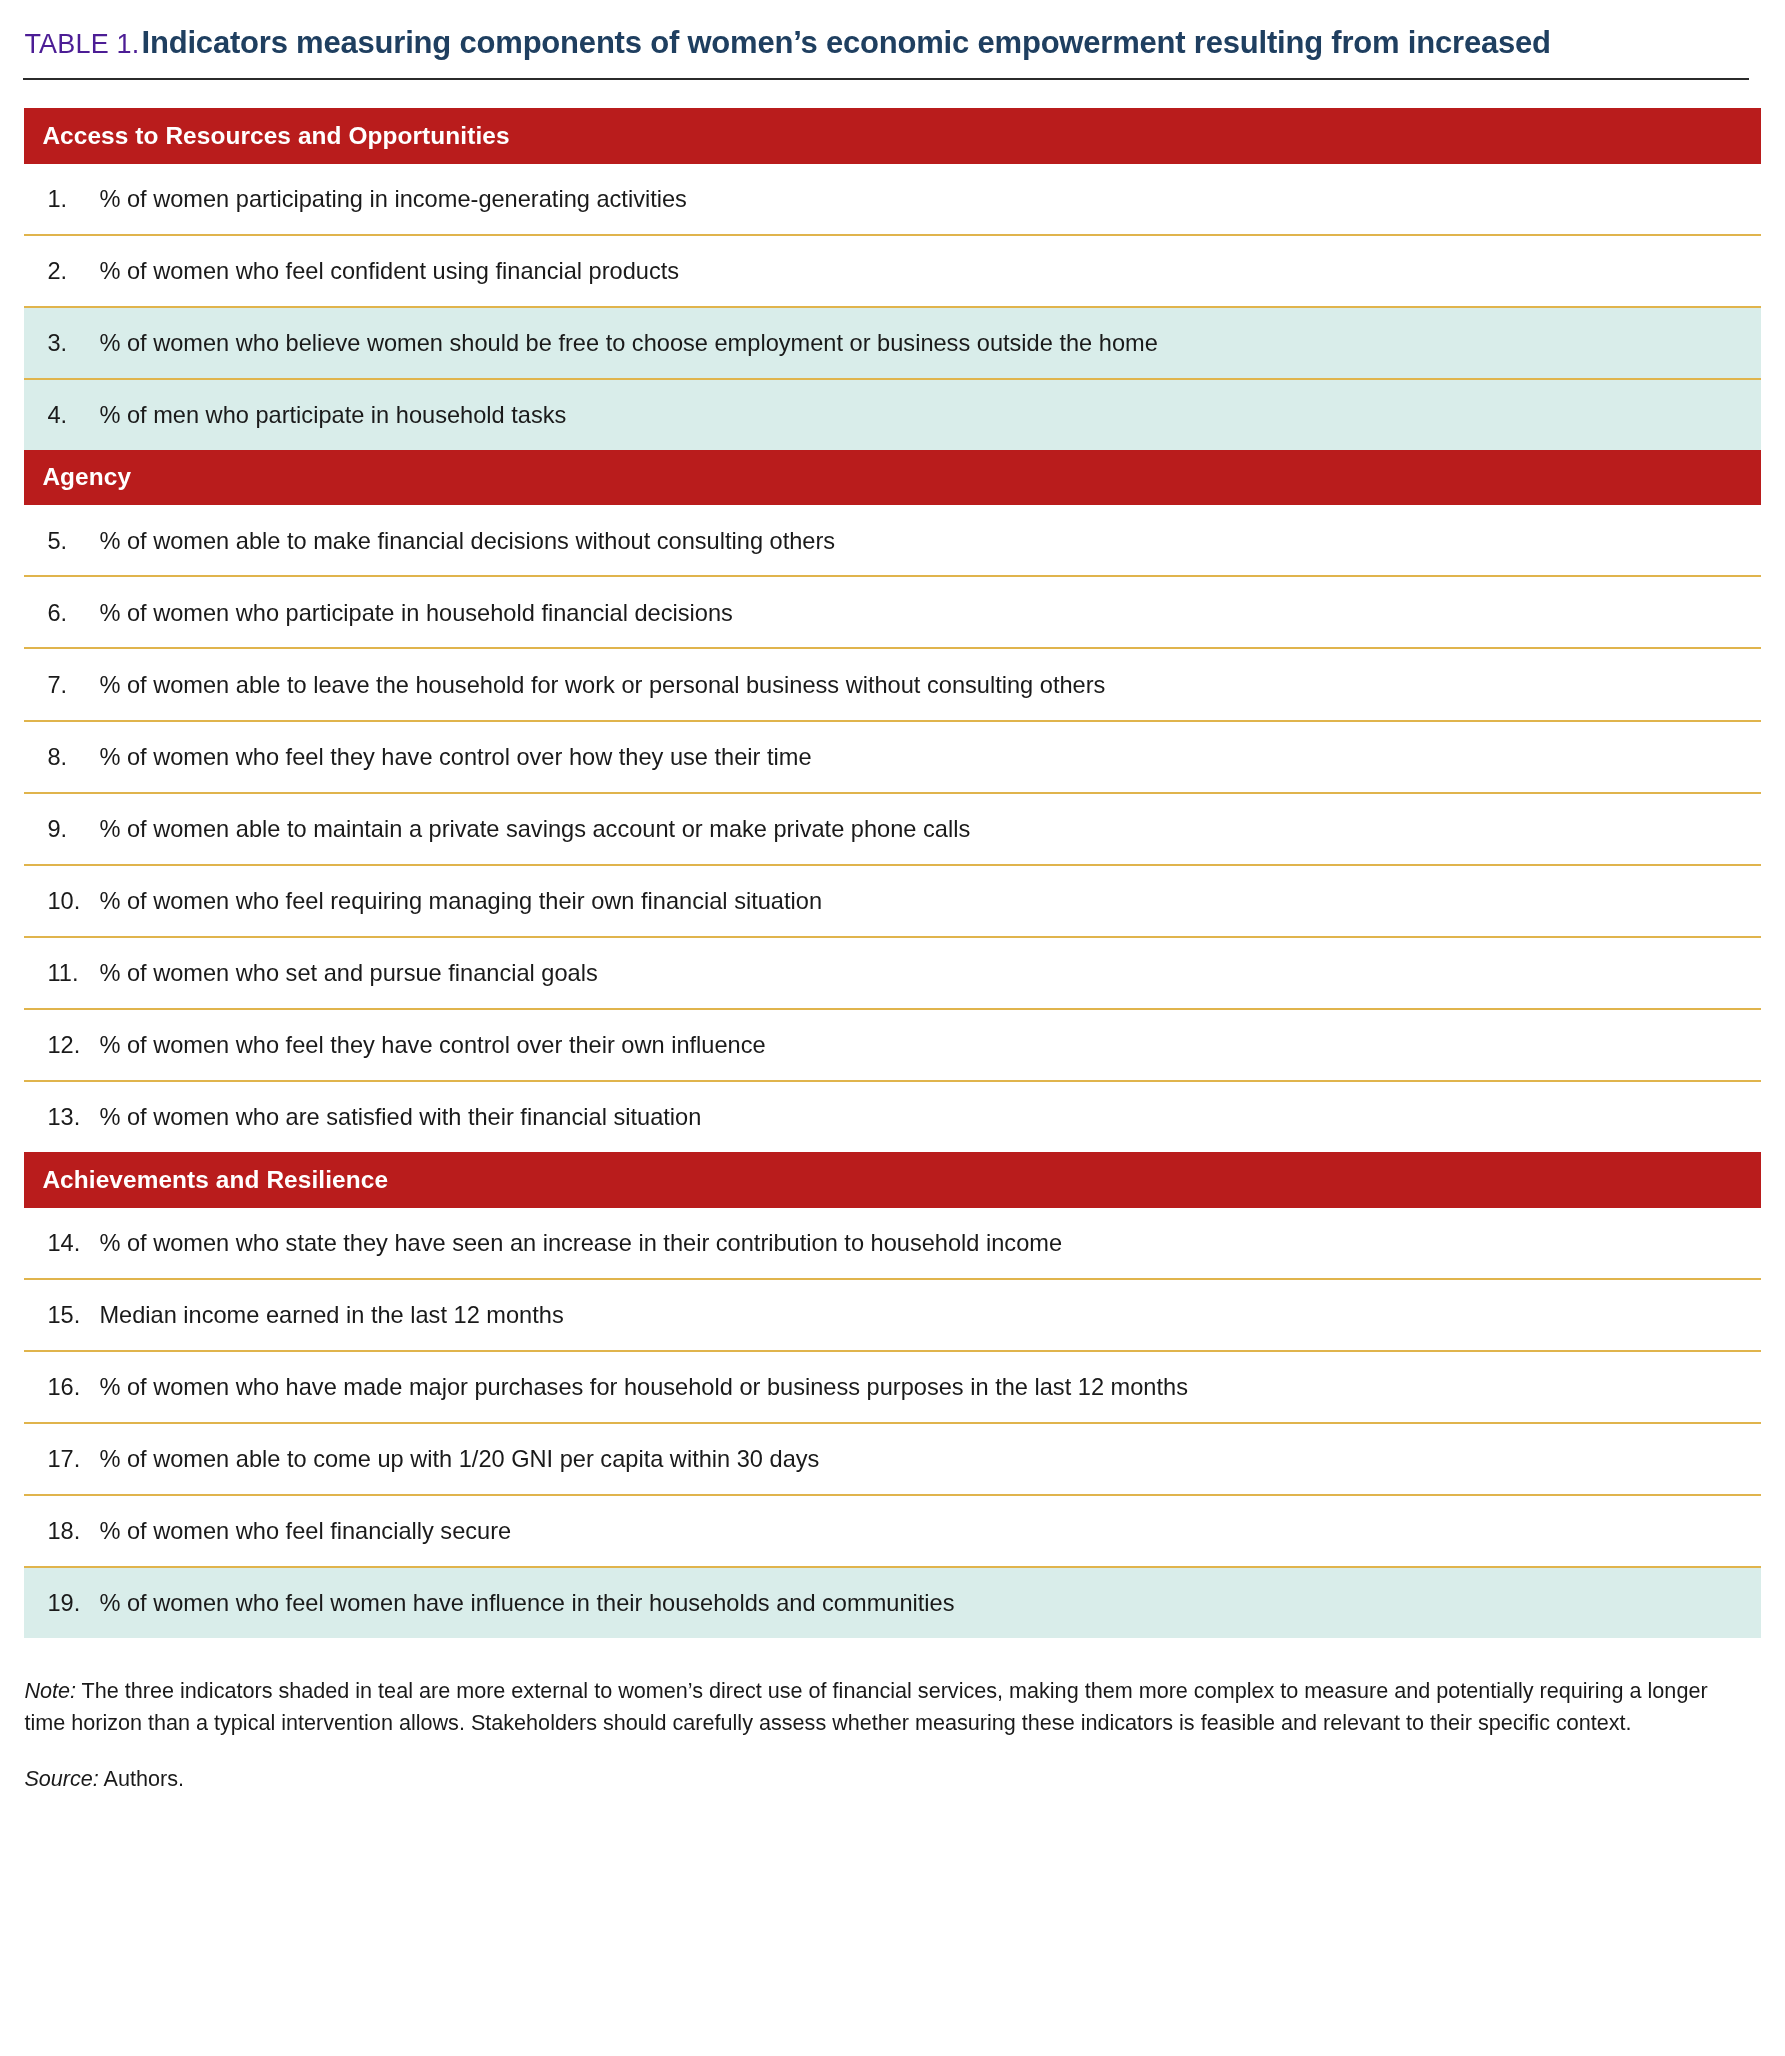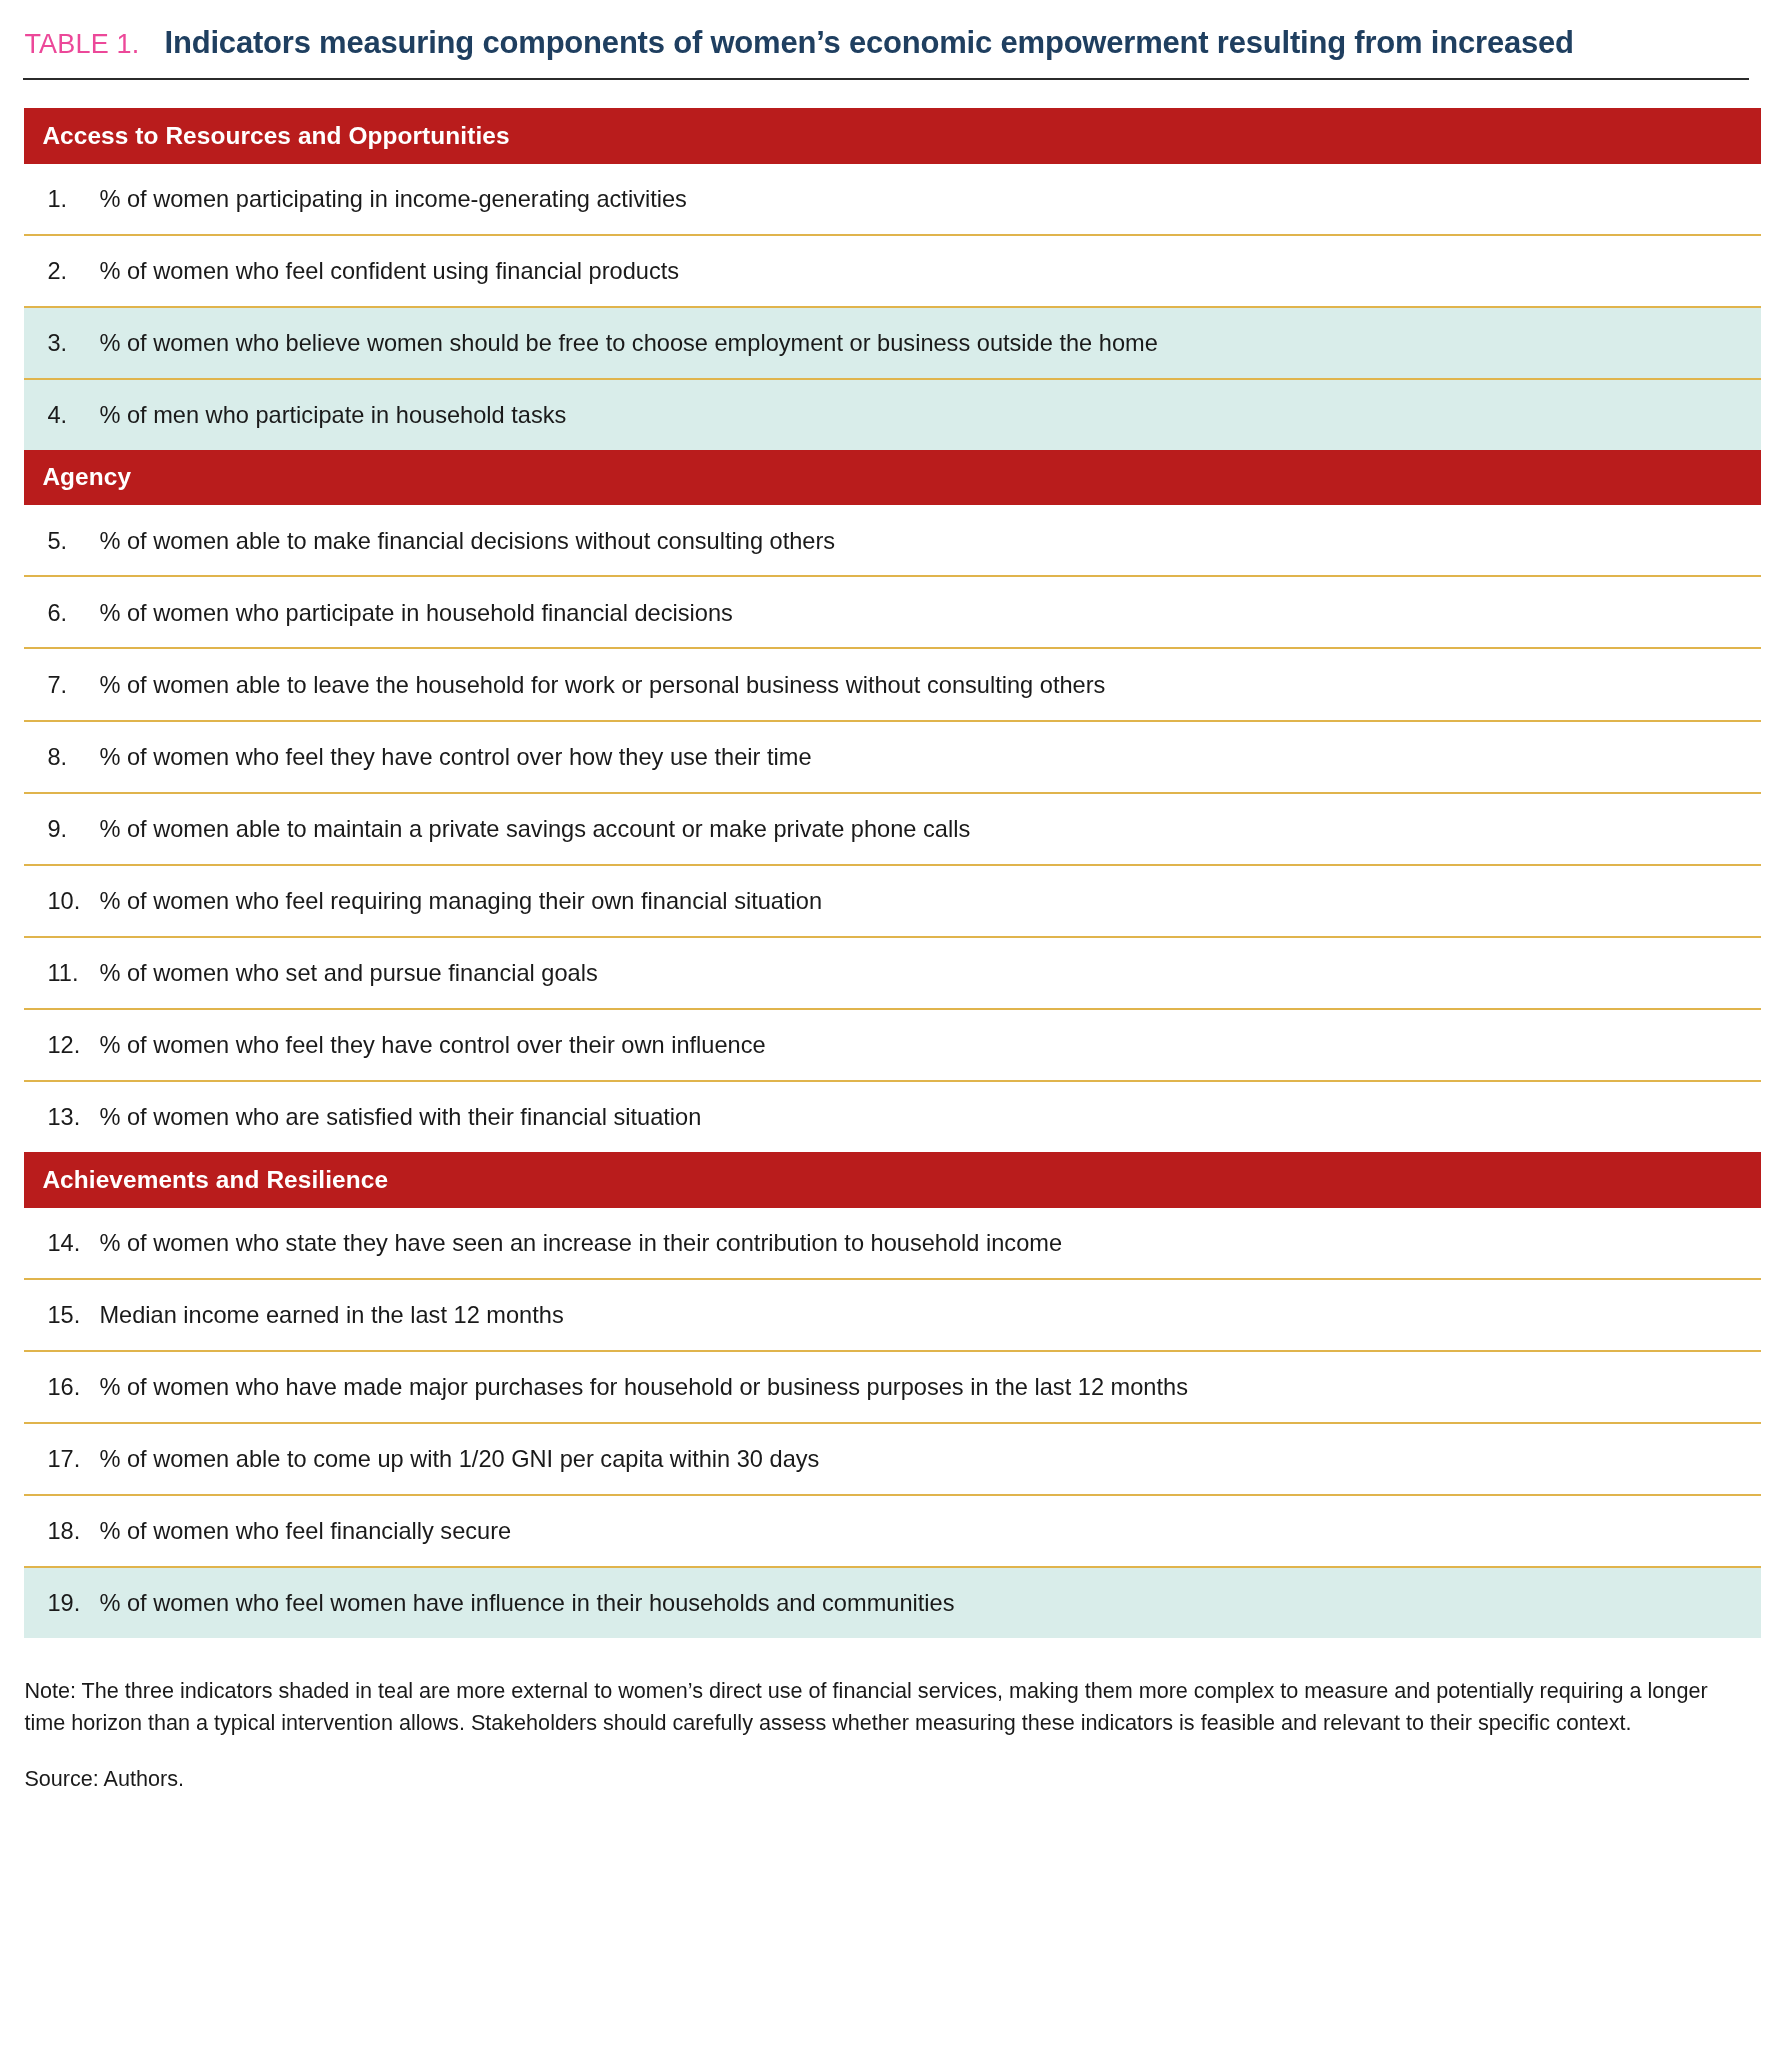--- a/index.html
+++ b/index.html
@@ -34,23 +34,23 @@
     color: #1f3f60;
     font-weight: 700;
     letter-spacing: -0.2px;
   }
   .title-line-1 {
     text-indent: 0;
   }
   .title-label {
     font-weight: 400;
     font-size: 27px;
-    color: #ec4899;
+    color: #4c1d95;
     letter-spacing: 0.2px;
-    margin-right: 25px;
+    margin-right: 2px;
   }
   .title-line-2 {
     padding-left: 112px;
   }
 
   .title-rule {
     margin: 13px 37px 0 23px;
     border: 0;
     border-top: 2.4px solid #2b2b2b;
     height: 0;
@@ -111,20 +111,21 @@
   .footnotes {
     margin: 37px 37px 0 24.4px;
   }
   .note {
     font-size: 21.6px;
     line-height: 1.47;
     color: #1a1a1a;
     max-width: 1726px;
   }
   .note-label, .source-label {
+    font-style: italic;
   }
   .source {
     margin-top: 24.4px;
     font-size: 21.6px;
     line-height: 1.47;
     color: #1a1a1a;
   }
 </style>
 </head>
 <body>

